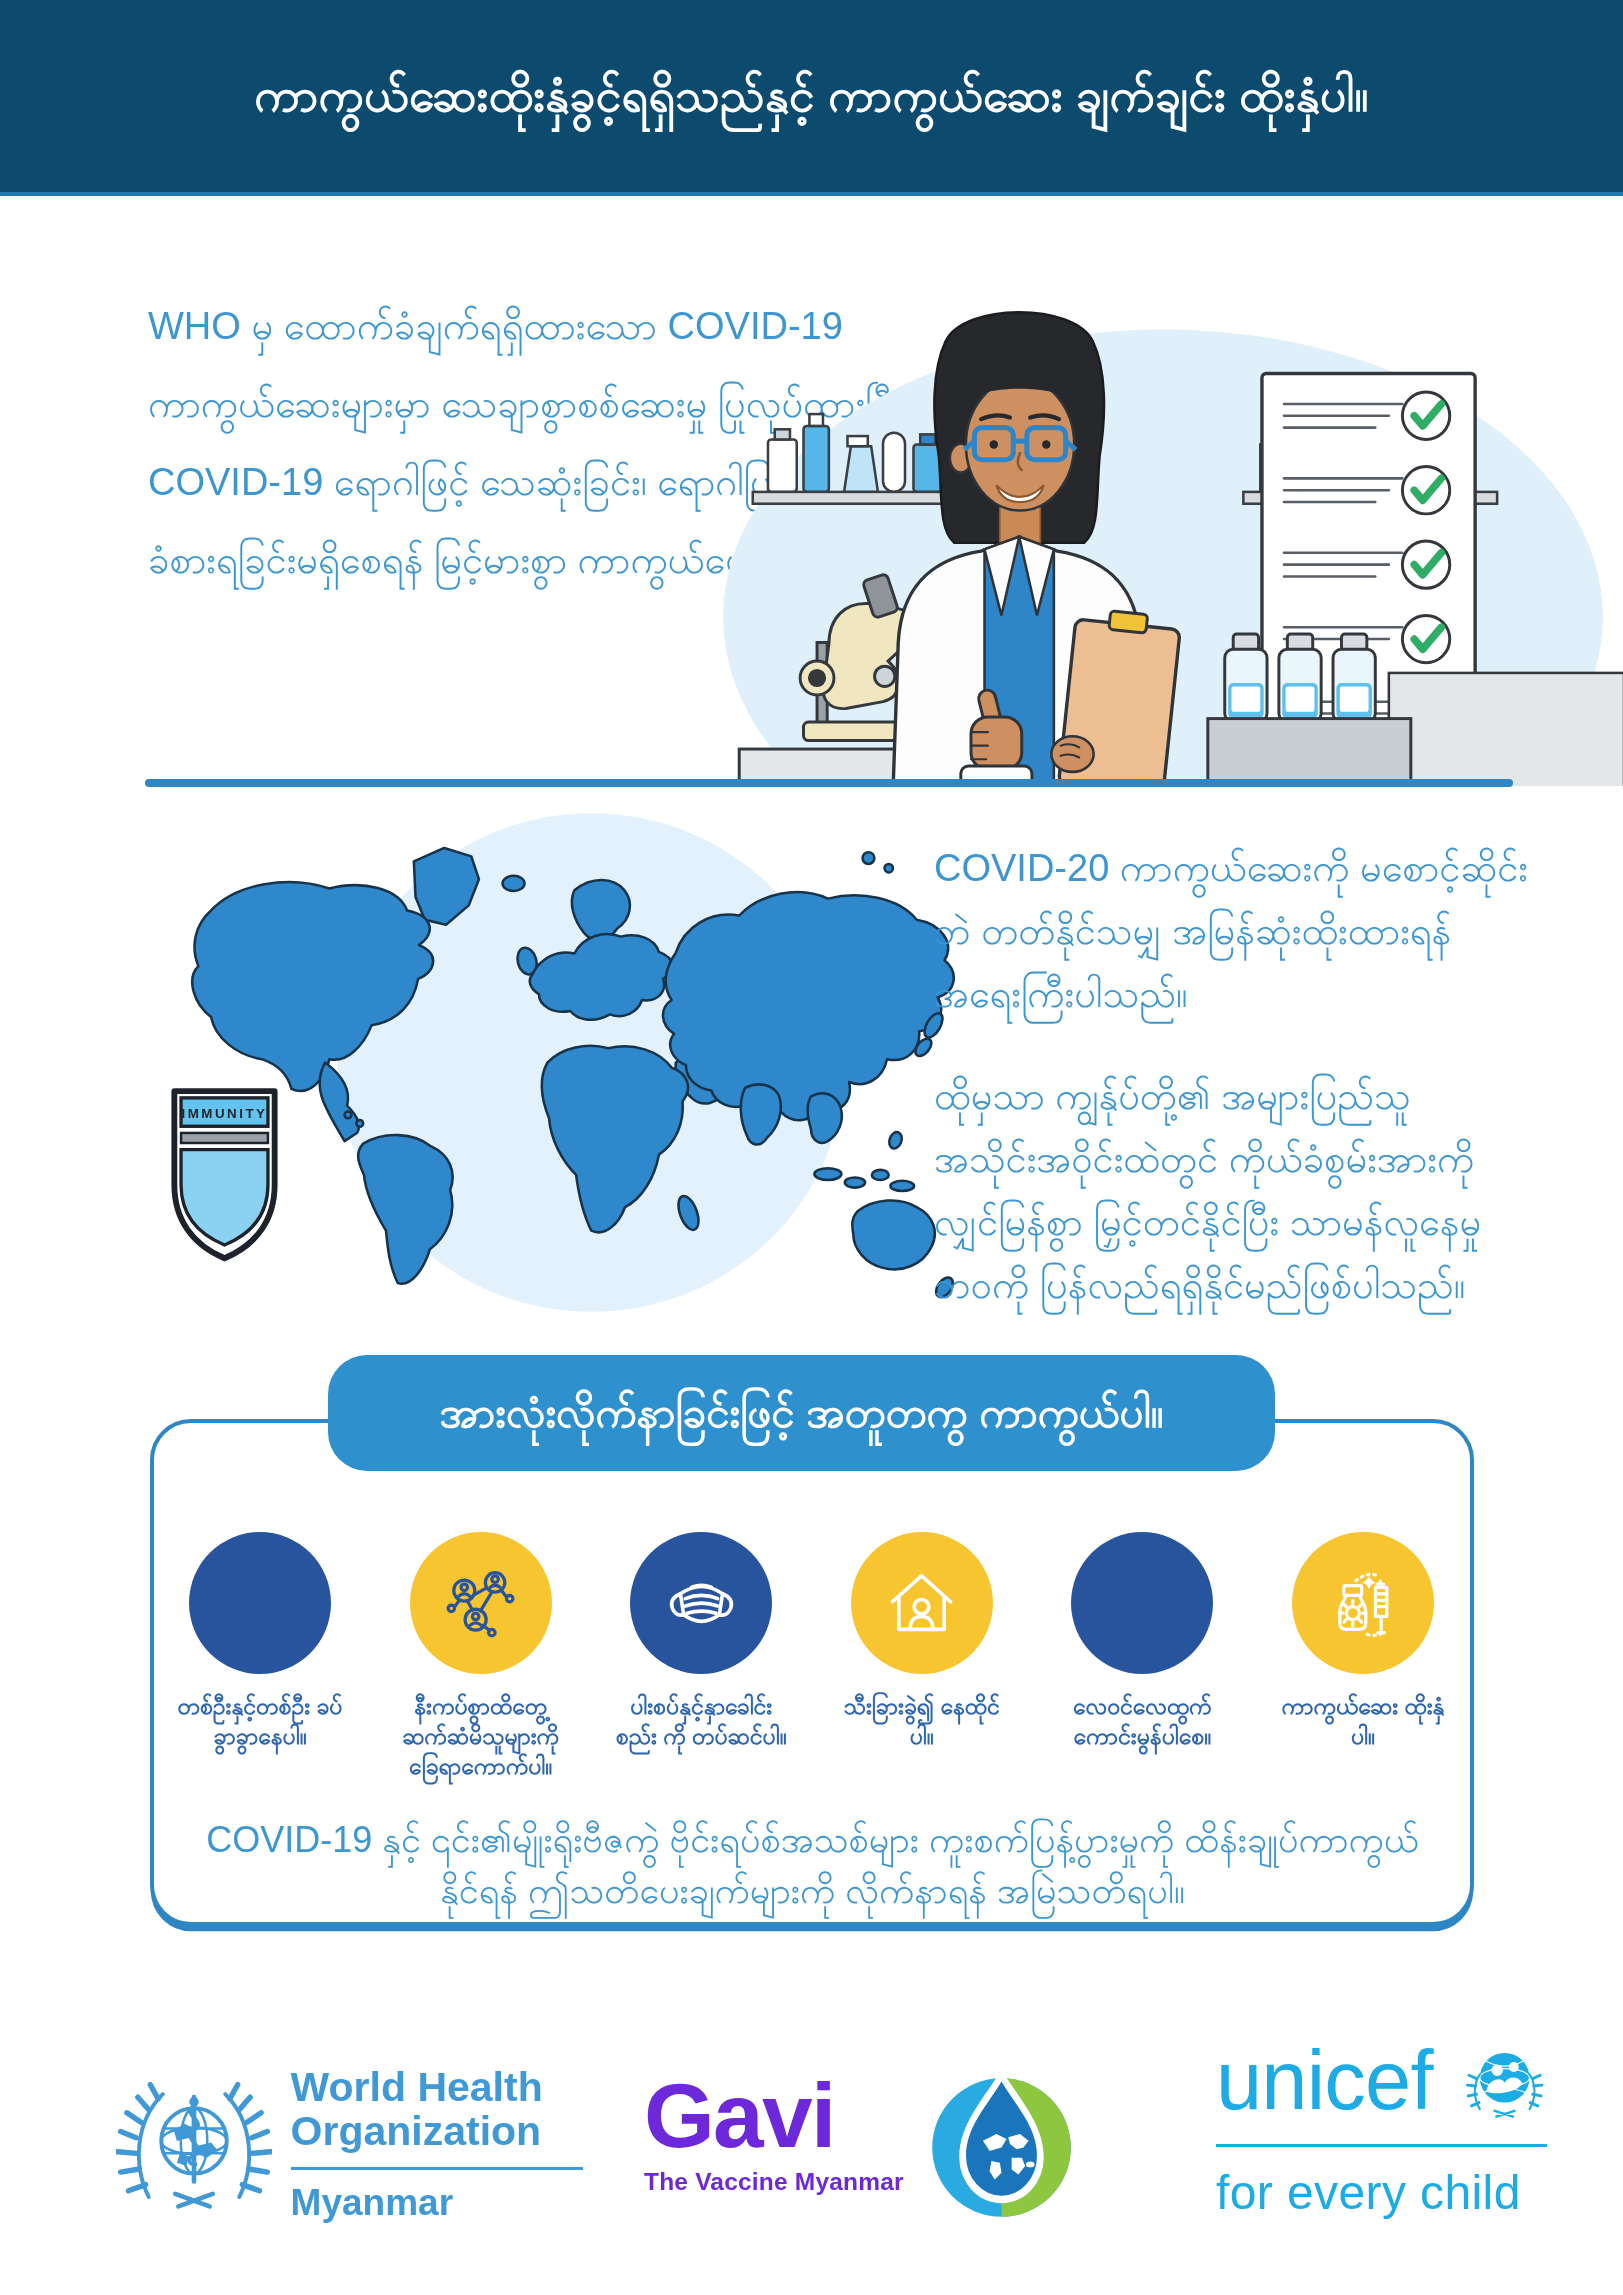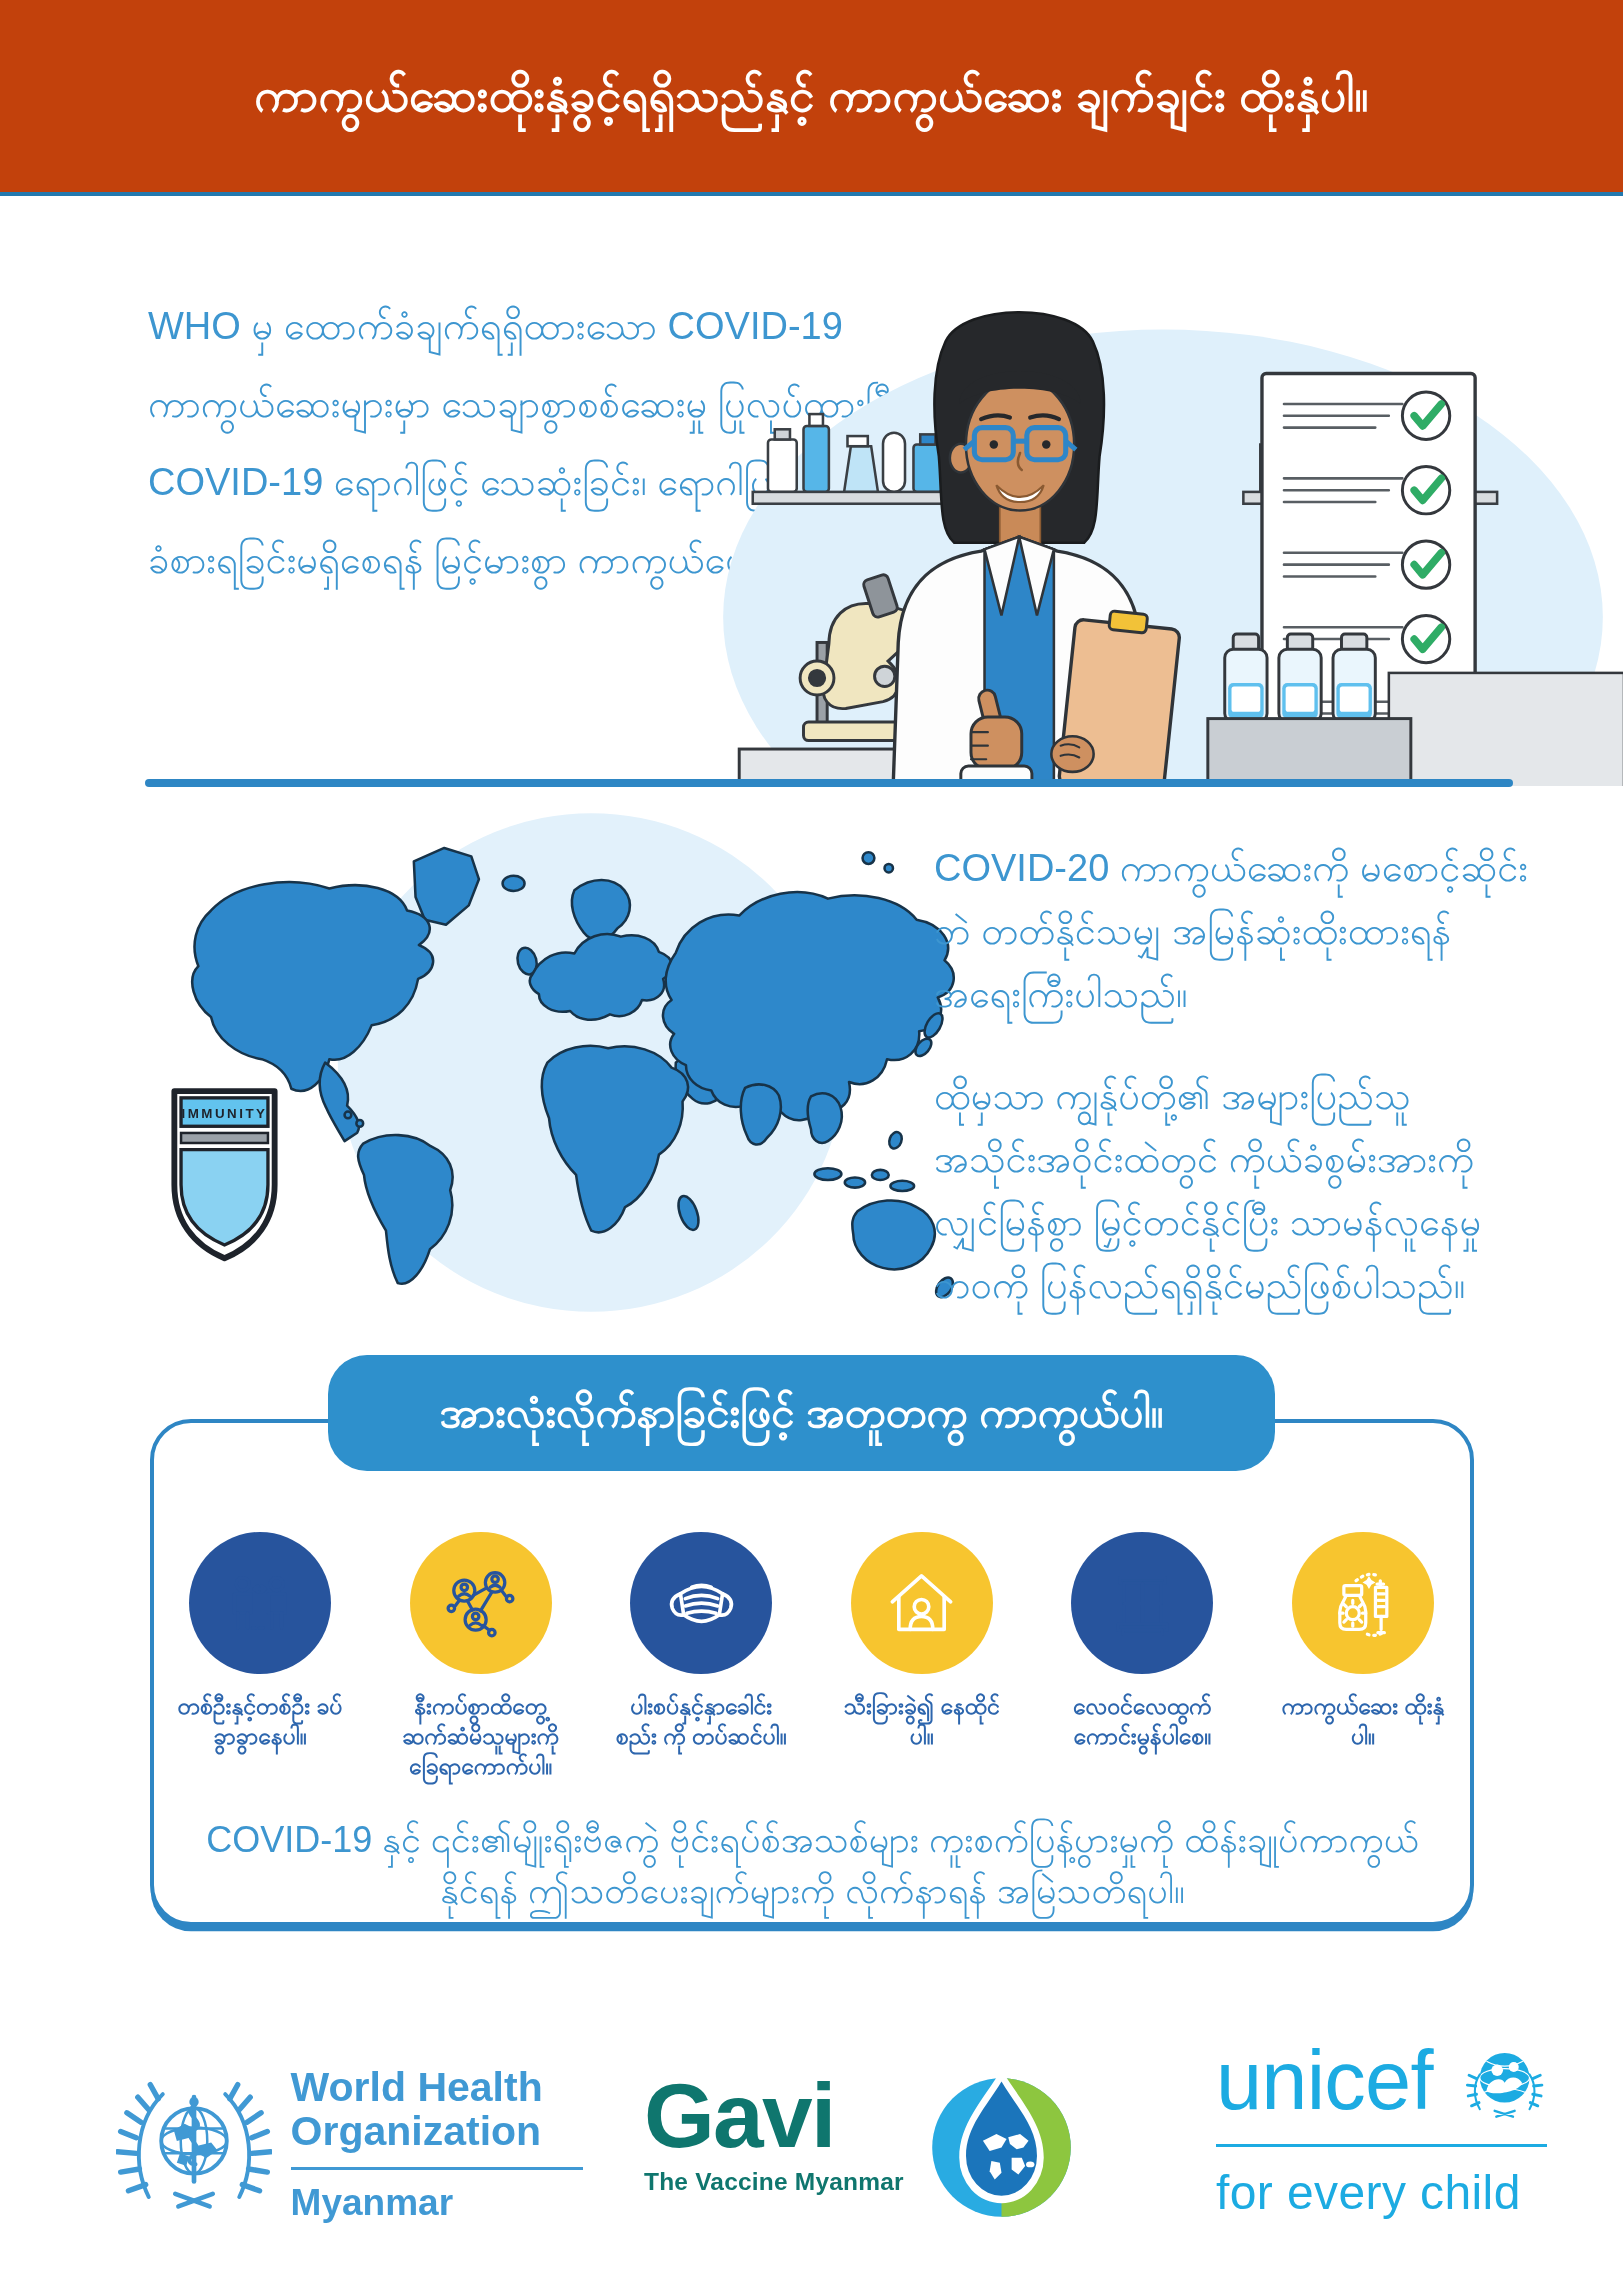--- a/index.html
+++ b/index.html
@@ -3,21 +3,21 @@
 <meta charset="utf-8">
 <style>
   html,body{margin:0;padding:0;background:#ffffff;}
   .page{
     position:relative;width:1623px;height:2295px;background:#ffffff;overflow:hidden;
     font-family:"Liberation Sans","DejaVu Sans",sans-serif;
   }
   
   .top-banner{
     position:absolute;left:0;top:0;width:1623px;height:192px;
-    background:#c2410c;border-bottom:4.2px solid #2379AF;
+    background:#0c4a6e;border-bottom:4.2px solid #2379AF;
     display:flex;align-items:center;justify-content:center;
   }
   .top-banner h1{
     margin:0;color:#ffffff;font-size:46px;font-weight:bold;letter-spacing:0.4px;
     text-align:center;line-height:1.3;
   }
   
   .intro-text{
     position:absolute;left:148px;top:287px;width:769px;
     color:#3D96D0;font-size:38px;line-height:78px;font-weight:500;
@@ -68,21 +68,21 @@
     position:absolute;left:201px;top:1814px;width:1223px;z-index:2;
     color:#3D96D0;font-size:36px;line-height:51px;font-weight:500;text-align:center;
   }
   
   .logo-who{position:absolute;left:116px;top:2065px;display:flex;align-items:center;}
   .who-text{margin-left:18.6px;color:#4099D4;}
   .who-name{font-size:41px;font-weight:bold;line-height:1.08;}
   .who-line{width:292px;height:2.5px;background:#4099D4;margin:13.5px 0 12px 0;}
   .who-country{font-size:37px;font-weight:bold;}
   .logo-gavi{position:absolute;left:644px;top:2073px;display:flex;align-items:flex-start;}
-  .gavi-text{color:#0f766e;}
+  .gavi-text{color:#6d28d9;}
   .gavi-name{font-size:91px;font-weight:bold;line-height:.95;letter-spacing:-1.7px;}
   .gavi-tagline{font-size:24.5px;font-weight:bold;margin-top:8.5px;letter-spacing:0.2px;}
   .gavi-emblem{margin-left:13.5px;margin-top:-10px;}
   .logo-unicef{position:absolute;left:1216px;top:2039px;width:338px;color:#1CABE2;}
   .unicef-top{display:flex;align-items:flex-start;}
   .unicef-name{font-size:83px;font-weight:500;line-height:1;letter-spacing:-0.8px;}
   .unicef-emblem{margin-left:22px;margin-top:-3.4px;}
   .unicef-line{width:331px;height:2.5px;background:#1CABE2;margin-top:8.5px;}
   .unicef-tagline{font-size:48px;font-weight:400;margin-top:18.6px;letter-spacing:0.4px;}
 </style>

